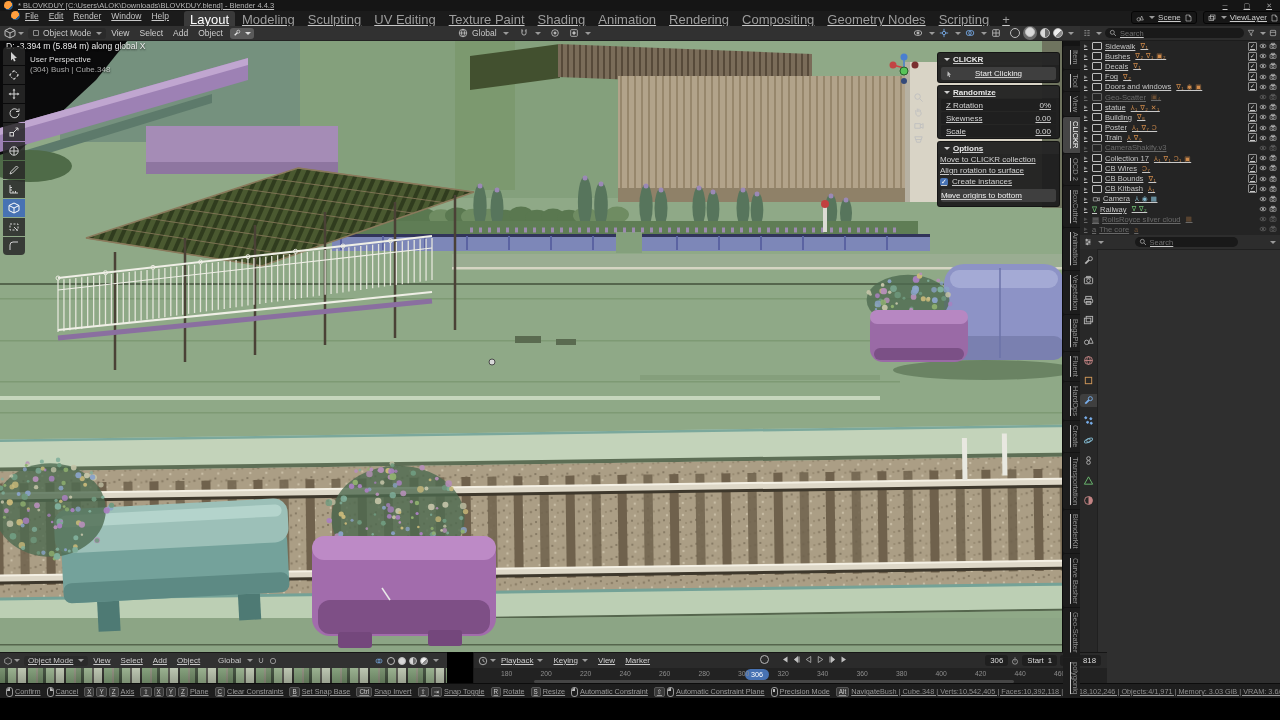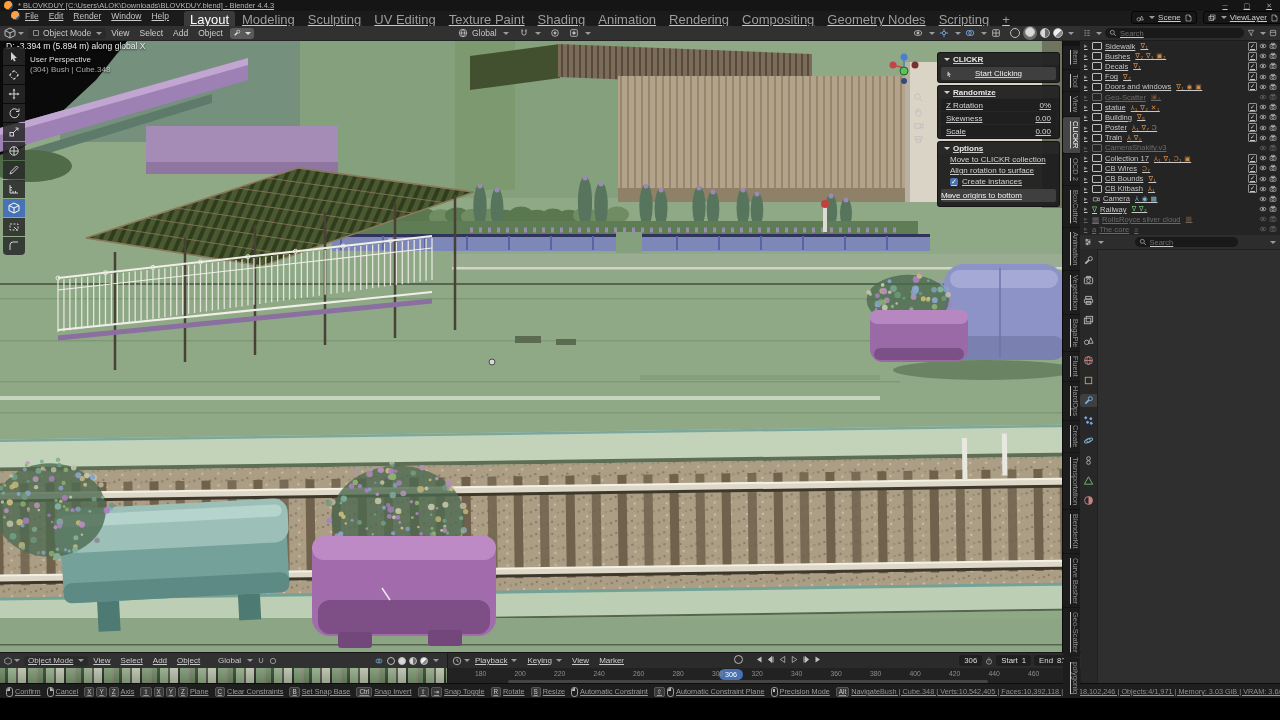--- a/index.html
+++ b/index.html
@@ -55,21 +55,21 @@
   #giz-btns{left:913px;top:92px;z-index:35;display:flex;flex-direction:column;gap:3px;color:#d8d8d8;}
   #giz-btns .icon svg{width:11px;height:11px;}
   
   #clickr{left:937px;top:52px;width:123px;z-index:50;display:flex;flex-direction:column;gap:2px;font-size:8px;}
   .cbox{background:rgba(30,30,30,.96);border-radius:3px;border:1px solid rgba(0,0,0,.4);overflow:hidden;}
   .chead{height:12px;display:flex;align-items:center;gap:3px;padding:0 4px;color:#e8e8e8;font-weight:bold;background:rgba(44,44,44,.6);}
   .chead .caret{border-top-color:#cfcfcf;}
   .cbtn{height:13px;background:#3f3f3f;border-radius:2px;margin:2px 3px;display:flex;align-items:center;justify-content:center;gap:4px;color:#eee;position:relative;}
   .cbtn .icon{position:absolute;left:4px;}
   .cfield{height:12px;background:#1f1f1f;border-radius:2px;margin:1px 3px;display:flex;align-items:center;justify-content:space-between;padding:0 5px;color:#d5d5d5;}
-  .copt{height:11px;display:flex;align-items:center;padding:0 12px;color:#d0d0d0;gap:4px;}
+  .copt{height:11px;display:flex;align-items:center;padding:0 2px;color:#d0d0d0;gap:4px;}
   .ccbx{width:8px;height:8px;background:#4772b3;border-radius:2px;color:#fff;font-size:7px;line-height:8px;text-align:center;}
   .clabel{height:11px;display:flex;align-items:center;padding:0 5px;color:#c9c9c9;}
   
   #ntabs{left:1062px;top:40px;width:18px;height:612px;background:#141414;border-left:1px solid #0b0b0b;z-index:20;padding-top:6px;box-sizing:border-box;}
   .ntab{writing-mode:vertical-rl;font-size:7.5px;color:#8f8f8f;width:17px;text-align:center;padding:4px 0;margin-bottom:1px;background:#1d1d1d;border-radius:2px 0 0 2px;white-space:nowrap;}
   .ntab.active{background:#464646;color:#fff;}
   
   #outliner{left:1080px;top:26px;width:200px;height:209px;background:#242424;overflow:hidden;}
   #ol-header{height:14px;background:#2d2d2d;border-bottom:1px solid #1c1c1c;display:flex;align-items:center;padding:0 3px;gap:3px;}
   .srch{flex:1;display:flex;align-items:center;background:#191919;border-radius:7px;height:10px;padding:0 4px;gap:3px;}
@@ -93,21 +93,21 @@
   #breadcrumb{height:15px;display:flex;align-items:center;gap:4px;padding:0 5px;font-size:8.5px;color:#ddd;}
   .objico{width:7px;height:7px;border:1px solid #d49a5a;flex:none;}
   #addmod{margin:2px 7px;height:13px;background:#3f3f3f;border-radius:3px;display:flex;align-items:center;justify-content:center;font-size:8.5px;color:#e8e8e8;position:relative;}
   #addmod .icon{position:absolute;left:5px;}
   
   #bvp{left:0;top:652px;width:447px;height:31px;background:#2f2f2f;border-top:1px solid #161616;}
   #bvp-header{height:15px;display:flex;align-items:center;font-size:8px;position:relative;background:#313131;}
   #bvp-view{height:16px;background:
      linear-gradient(180deg,rgba(255,255,255,.07),rgba(0,0,0,.18)),
      repeating-linear-gradient(90deg,#6f8a66 0px 5px,#3c4a38 5px 8px,#93ac88 8px 16px,#56564e 16px 18px,#b8c2ac 18px 26px,#2e2e2a 26px 28px,#7d9a74 28px 36px,#8b8b7a 36px 38px);}
-  #timeline{left:447px;top:652px;width:633px;height:31px;background:#2b2b2b;border-top:1px solid #161616;border-left:1px solid #1a1a1a;}
+  #timeline{left:473px;top:652px;width:633px;height:31px;background:#2b2b2b;border-top:1px solid #161616;border-left:1px solid #1a1a1a;}
   #tl-header{height:15px;display:flex;align-items:center;font-size:8px;position:relative;}
   .tlmenu{margin:0 5px;color:#cfcfcf;display:flex;align-items:center;gap:2px;}
   #tl-ruler{position:relative;height:16px;background:#222;}
   .tick{position:absolute;top:2px;font-size:6.8px;color:#8d8d8d;}
   #playhead{position:absolute;top:1px;height:11px;width:24px;background:#4772b3;border-radius:6px;color:#fff;
             font-size:7.2px;display:flex;align-items:center;justify-content:center;}
   #tl-scroll{position:absolute;left:60px;bottom:1px;width:480px;height:3px;background:#454545;border-radius:2px;}
   #tl-fields{position:absolute;right:6px;top:2px;display:flex;gap:3px;align-items:center;font-size:7.8px;}
   .tfield{background:#1f1f1f;border-radius:3px;height:11px;display:flex;align-items:center;padding:0 5px;gap:4px;color:#ddd;}
   #transport{position:absolute;left:286px;top:2px;display:flex;gap:3px;align-items:center;}

